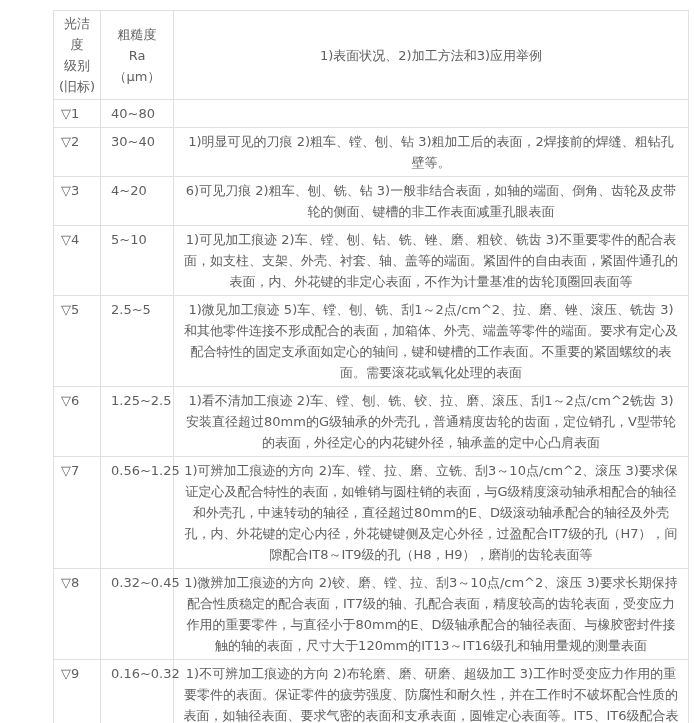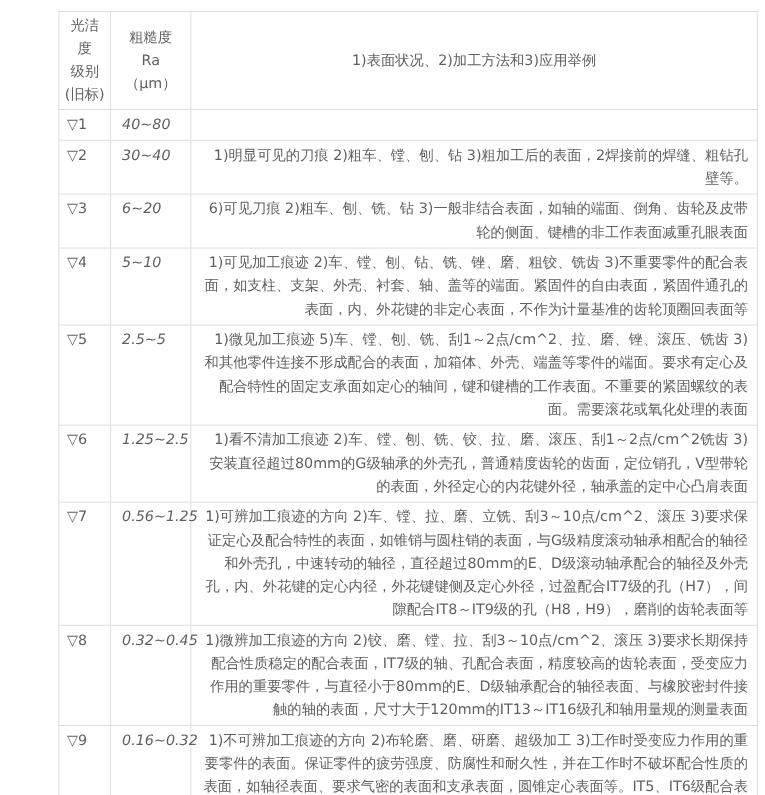--- a/index.html
+++ b/index.html
@@ -34,22 +34,22 @@
     line-height: 21px;
     padding: 2px 4px;
     white-space: pre-line;
     color: #5f5f5f;
   }
   .rough-table td {
     line-height: 21px;
     padding: 3px 8px;
   }
   .rough-table td.grade { padding-left: 7px; }
-  .rough-table td.ra    { padding-left: 10px; font-style: italic; }
-  .rough-table td.desc  { text-align: right; }
+  .rough-table td.ra    { padding-left: 10px; }
+  .rough-table td.desc  { text-align: center; }
   .rough-table tr { height: 25px; }
 </style>
 </head>
 <body>
 
 <table class="rough-table">
   <colgroup>
     <col class="c-grade">
     <col class="c-ra">
     <col class="c-desc">
@@ -71,21 +71,21 @@
     <td class="ra">40~80</td>
     <td class="desc"></td>
   </tr>
       <tr>
     <td class="grade">▽2</td>
     <td class="ra">30~40</td>
     <td class="desc">1)明显可见的刀痕 2)粗车、镗、刨、钻 3)粗加工后的表面，2焊接前的焊缝、粗钻孔壁等。</td>
   </tr>
       <tr>
     <td class="grade">▽3</td>
-    <td class="ra">6~20</td>
+    <td class="ra">4~20</td>
     <td class="desc">6)可见刀痕 2)粗车、刨、铣、钻 3)一般非结合表面，如轴的端面、倒角、齿轮及皮带轮的侧面、键槽的非工作表面减重孔眼表面</td>
   </tr>
       <tr>
     <td class="grade">▽4</td>
     <td class="ra">5~10</td>
     <td class="desc">1)可见加工痕迹 2)车、镗、刨、钻、铣、锉、磨、粗铰、铣齿 3)不重要零件的配合表面，如支柱、支架、外壳、衬套、轴、盖等的端面。紧固件的自由表面，紧固件通孔的表面，内、外花键的非定心表面，不作为计量基准的齿轮顶圈回表面等</td>
   </tr>
       <tr>
     <td class="grade">▽5</td>
     <td class="ra">2.5~5</td>

